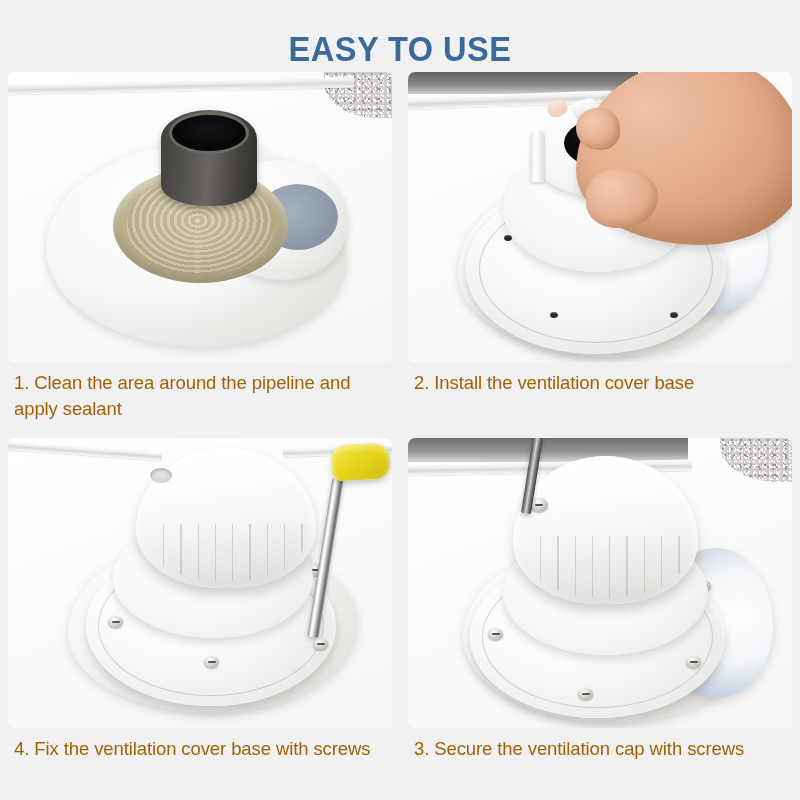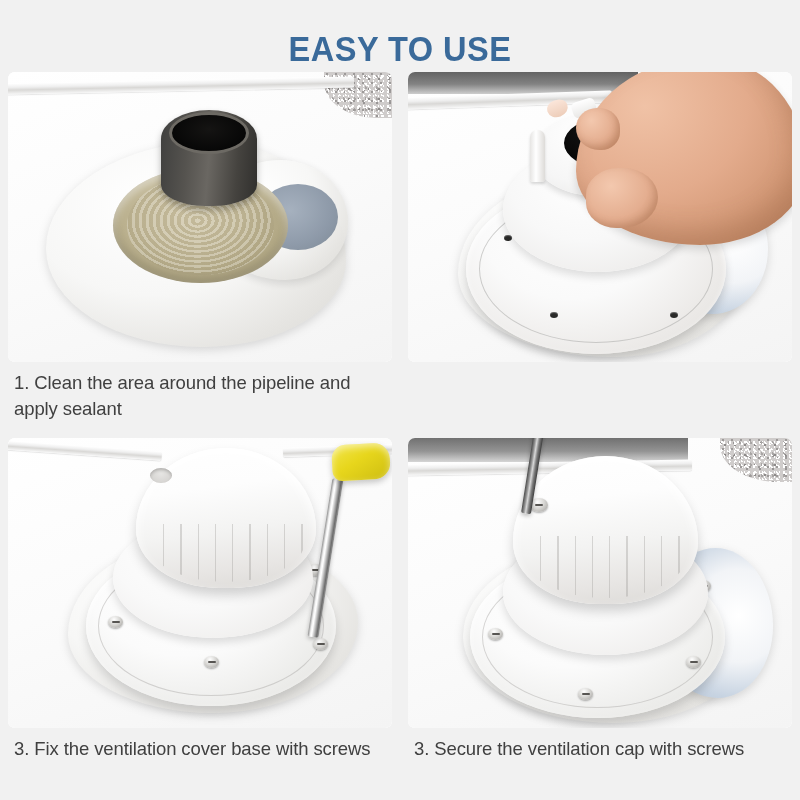--- a/index.html
+++ b/index.html
@@ -51,21 +51,21 @@
     border-radius:7px;
     overflow:hidden;
     background:#fdfdfd;
   }
   .cell.right .photo{ left:8px; }
 
   .caption{
     position:absolute; left:14px; right:8px; top:302px;
     font-size:18.5px;
     line-height:26px;
-    color:#404040;
+    color:#a16207;
     letter-spacing:-.1px;
   }
 
   
   .scene{ position:absolute; inset:0; background:#fefefe; }
   .roof-white{
     position:absolute; left:0; top:0; width:100%; height:100%;
     background:linear-gradient(160deg,#ffffff 0%,#fbfbfb 45%,#f4f4f4 100%);
   }
   .grit{
@@ -367,20 +367,21 @@
         <div class="collar"></div>
         <div class="nipple"></div>
         <div class="tab"></div>
         <div class="bore"></div>
         <div class="hand"></div>
         <div class="finger" style="left:178px;top:96px;width:72px;height:60px;border-radius:48% 52% 55% 45%"></div>
         <div class="finger" style="left:168px;top:36px;width:44px;height:42px;border-radius:50% 50% 45% 55%"></div>
         <div class="thumbnail"></div>
       </div>
     </div>
+    <div class="caption">2. Install the ventilation cover base</div>
   </div>
 
   <div class="cell left">
     <div class="photo" id="p3">
       <div class="scene">
         <div class="roof-white"></div>
         <div class="edge-bar"></div>
         <div class="edge-bar b"></div>
         <div class="sealant blob"></div>
         <div class="flange"></div>
@@ -390,21 +391,21 @@
         <div class="screw" style="left:305px;top:200px"></div>
         <div class="skirt"></div>
         <div class="dome">
           <div class="ribs"></div>
         </div>
         <div class="vent-notch"></div>
         <div class="driver-shaft"></div>
         <div class="driver-handle"></div>
       </div>
     </div>
-    <div class="caption">3. Fix the ventilation cover base with screws</div>
+    <div class="caption">4. Fix the ventilation cover base with screws</div>
   </div>
 
   <div class="cell right">
     <div class="photo" id="p4">
       <div class="scene">
         <div class="roof-white"></div>
         <div class="topdark"></div>
         <div class="grit"></div>
         <div class="edge-bar"></div>
         <div class="sealant blob"></div>

